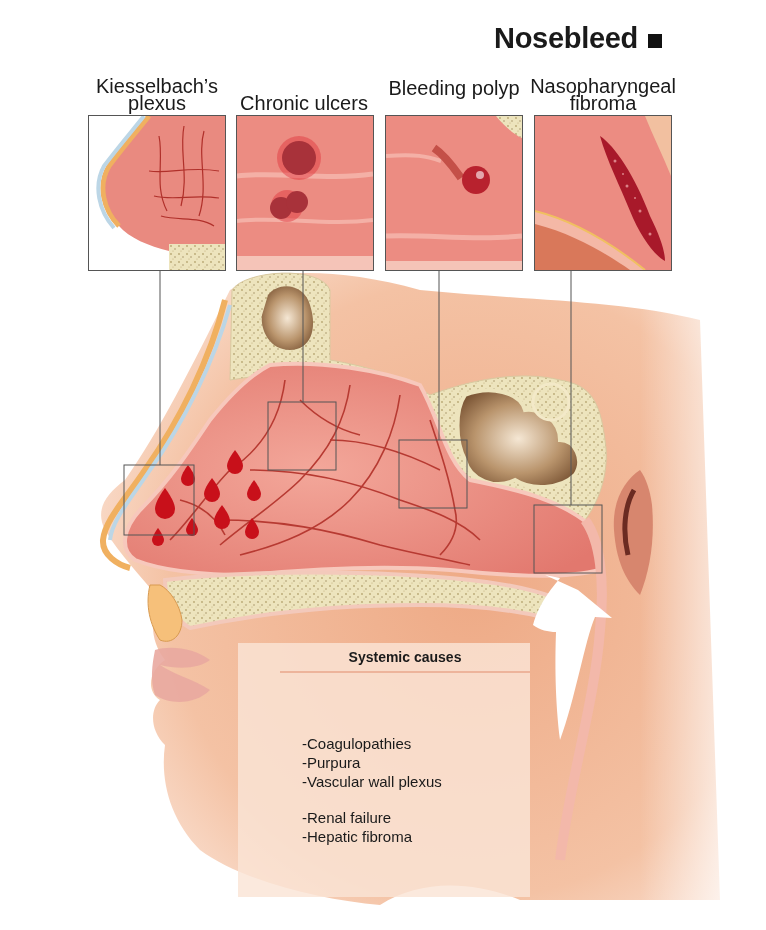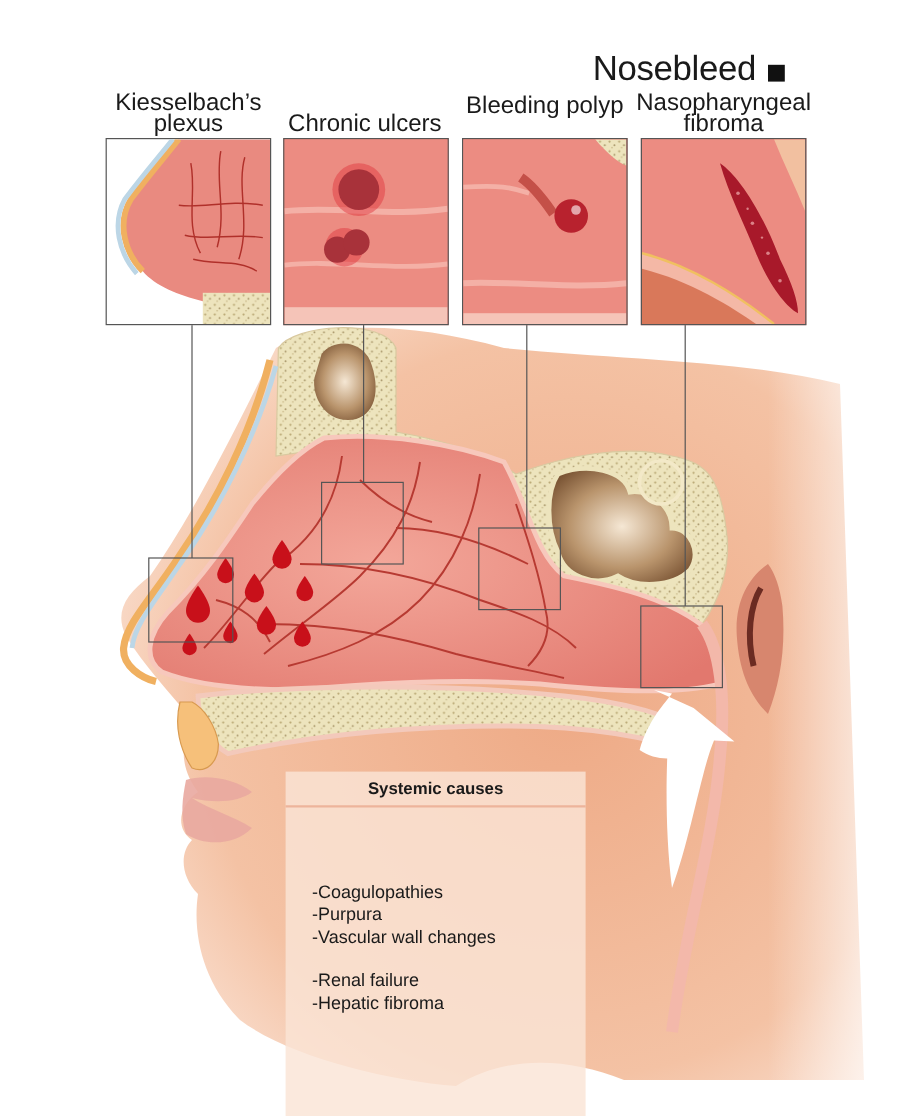--- a/index.html
+++ b/index.html
@@ -1,22 +1,22 @@
 <!DOCTYPE html>
 <html><head>
   <meta charset="utf-8">
   <style>
     html, body { margin: 0; padding: 0; background: #ffffff; }
     body { width: 766px; height: 930px; position: relative; overflow: hidden; font-family: "Liberation Sans", sans-serif; }
-    .title { position: absolute; left: 494px; top: 22px; font-size: 29px; font-weight: normal; color: #1a1a1a; letter-spacing: -0.3px; display: flex; align-items: center; gap: 10px; margin-top: 20px; }
+    .title { position: absolute; left: 494px; top: 22px; font-size: 29px; font-weight: bold; color: #1a1a1a; letter-spacing: -0.3px; display: flex; align-items: center; gap: 10px; }
     .title .sq { display: inline-block; width: 14px; height: 14px; background: #111; margin-top: 4px; }
     .label { position: absolute; font-size: 20px; color: #1a1a1a; text-align: center; line-height: 17px; }
     .inset { position: absolute; top: 115px; width: 136px; height: 154px; border: 1px solid #555; overflow: hidden; background: #e98a80; }
     svg.head { position: absolute; left: 0; top: 0; }
-    .box { position: absolute; left: 238px; top: 643px; width: 250px; height: 288px; background: rgba(250,228,214,0.82); }
+    .box { position: absolute; left: 238px; top: 643px; width: 250px; height: 254px; background: rgba(250,228,214,0.82); padding-left: 42px; }
     .box-head { height: 28px; border-bottom: 2px solid rgba(235,175,150,0.9); display: flex; align-items: center; justify-content: center; font-size: 14px; font-weight: bold; color: #1a1a1a; }
     .box-list { padding: 25px 0 0 22px; font-size: 15px; color: #1a1a1a; line-height: 19px; margin-top: 36px; }
     .box-list .gap { height: 17px; }
   </style>
 </head>
 <body>
 
 <div class="title">
   <span>Nosebleed</span>
   <span class="sq"></span>
@@ -188,18 +188,18 @@
     </g>
     <path d="M110,0 L136,0 L136,60 C128,40 118,20 110,0 Z" fill="#f2c0a0"></path>
   </svg>
 </div>
 
 <div class="box">
   <div class="box-head">Systemic causes</div>
   <div class="box-list">
     <div>-Coagulopathies</div>
     <div>-Purpura</div>
-    <div>-Vascular wall changes</div>
+    <div>-Vascular wall plexus</div>
     <div class="gap"></div>
     <div>-Renal failure</div>
     <div>-Hepatic fibroma</div>
   </div>
 </div>
 
 </body></html>

